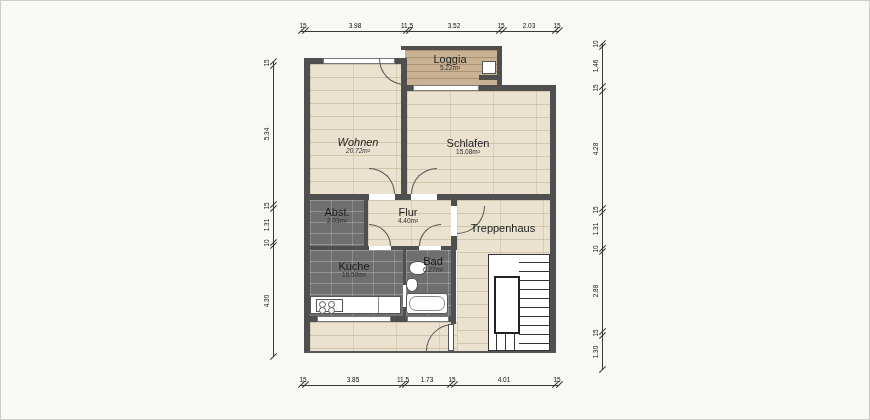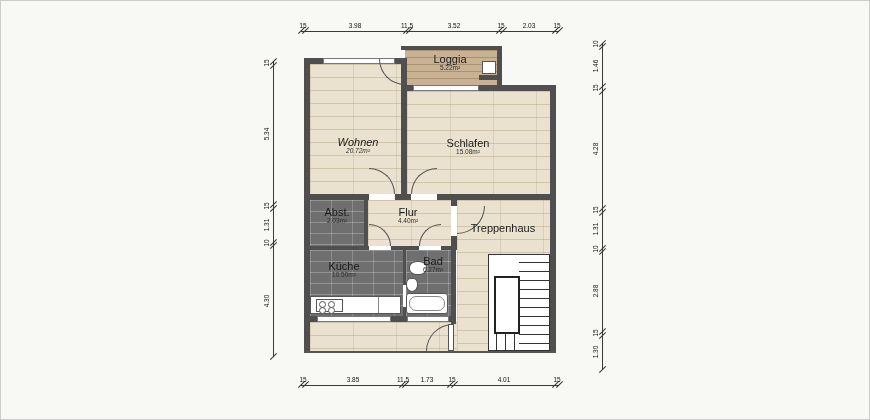--- a/index.html
+++ b/index.html
@@ -121,21 +121,21 @@
     <div class="n">Abst.</div>
     <div class="a">2.03m²</div>
   </div>
   <div class="rl" style="left:407px;top:207px;">
     <div class="n">Flur</div>
     <div class="a">4.40m²</div>
   </div>
   <div class="rl" style="left:502px;top:223px;">
     <div class="n">Treppenhaus</div>
   </div>
-  <div class="rl" style="left:343px;top:261px;">
+  <div class="rl" style="left:353px;top:261px;">
     <div class="n">Küche</div>
     <div class="a">10.50m²</div>
   </div>
   <div class="rl" style="left:432px;top:256px;">
     <div class="n">Bad</div>
     <div class="a">6.27m²</div>
   </div>
 
   <div class="abs dimH" style="left:300px;top:30px;width:258px;"></div>
   <div class="tk" style="left:296px;top:29px;"></div>

